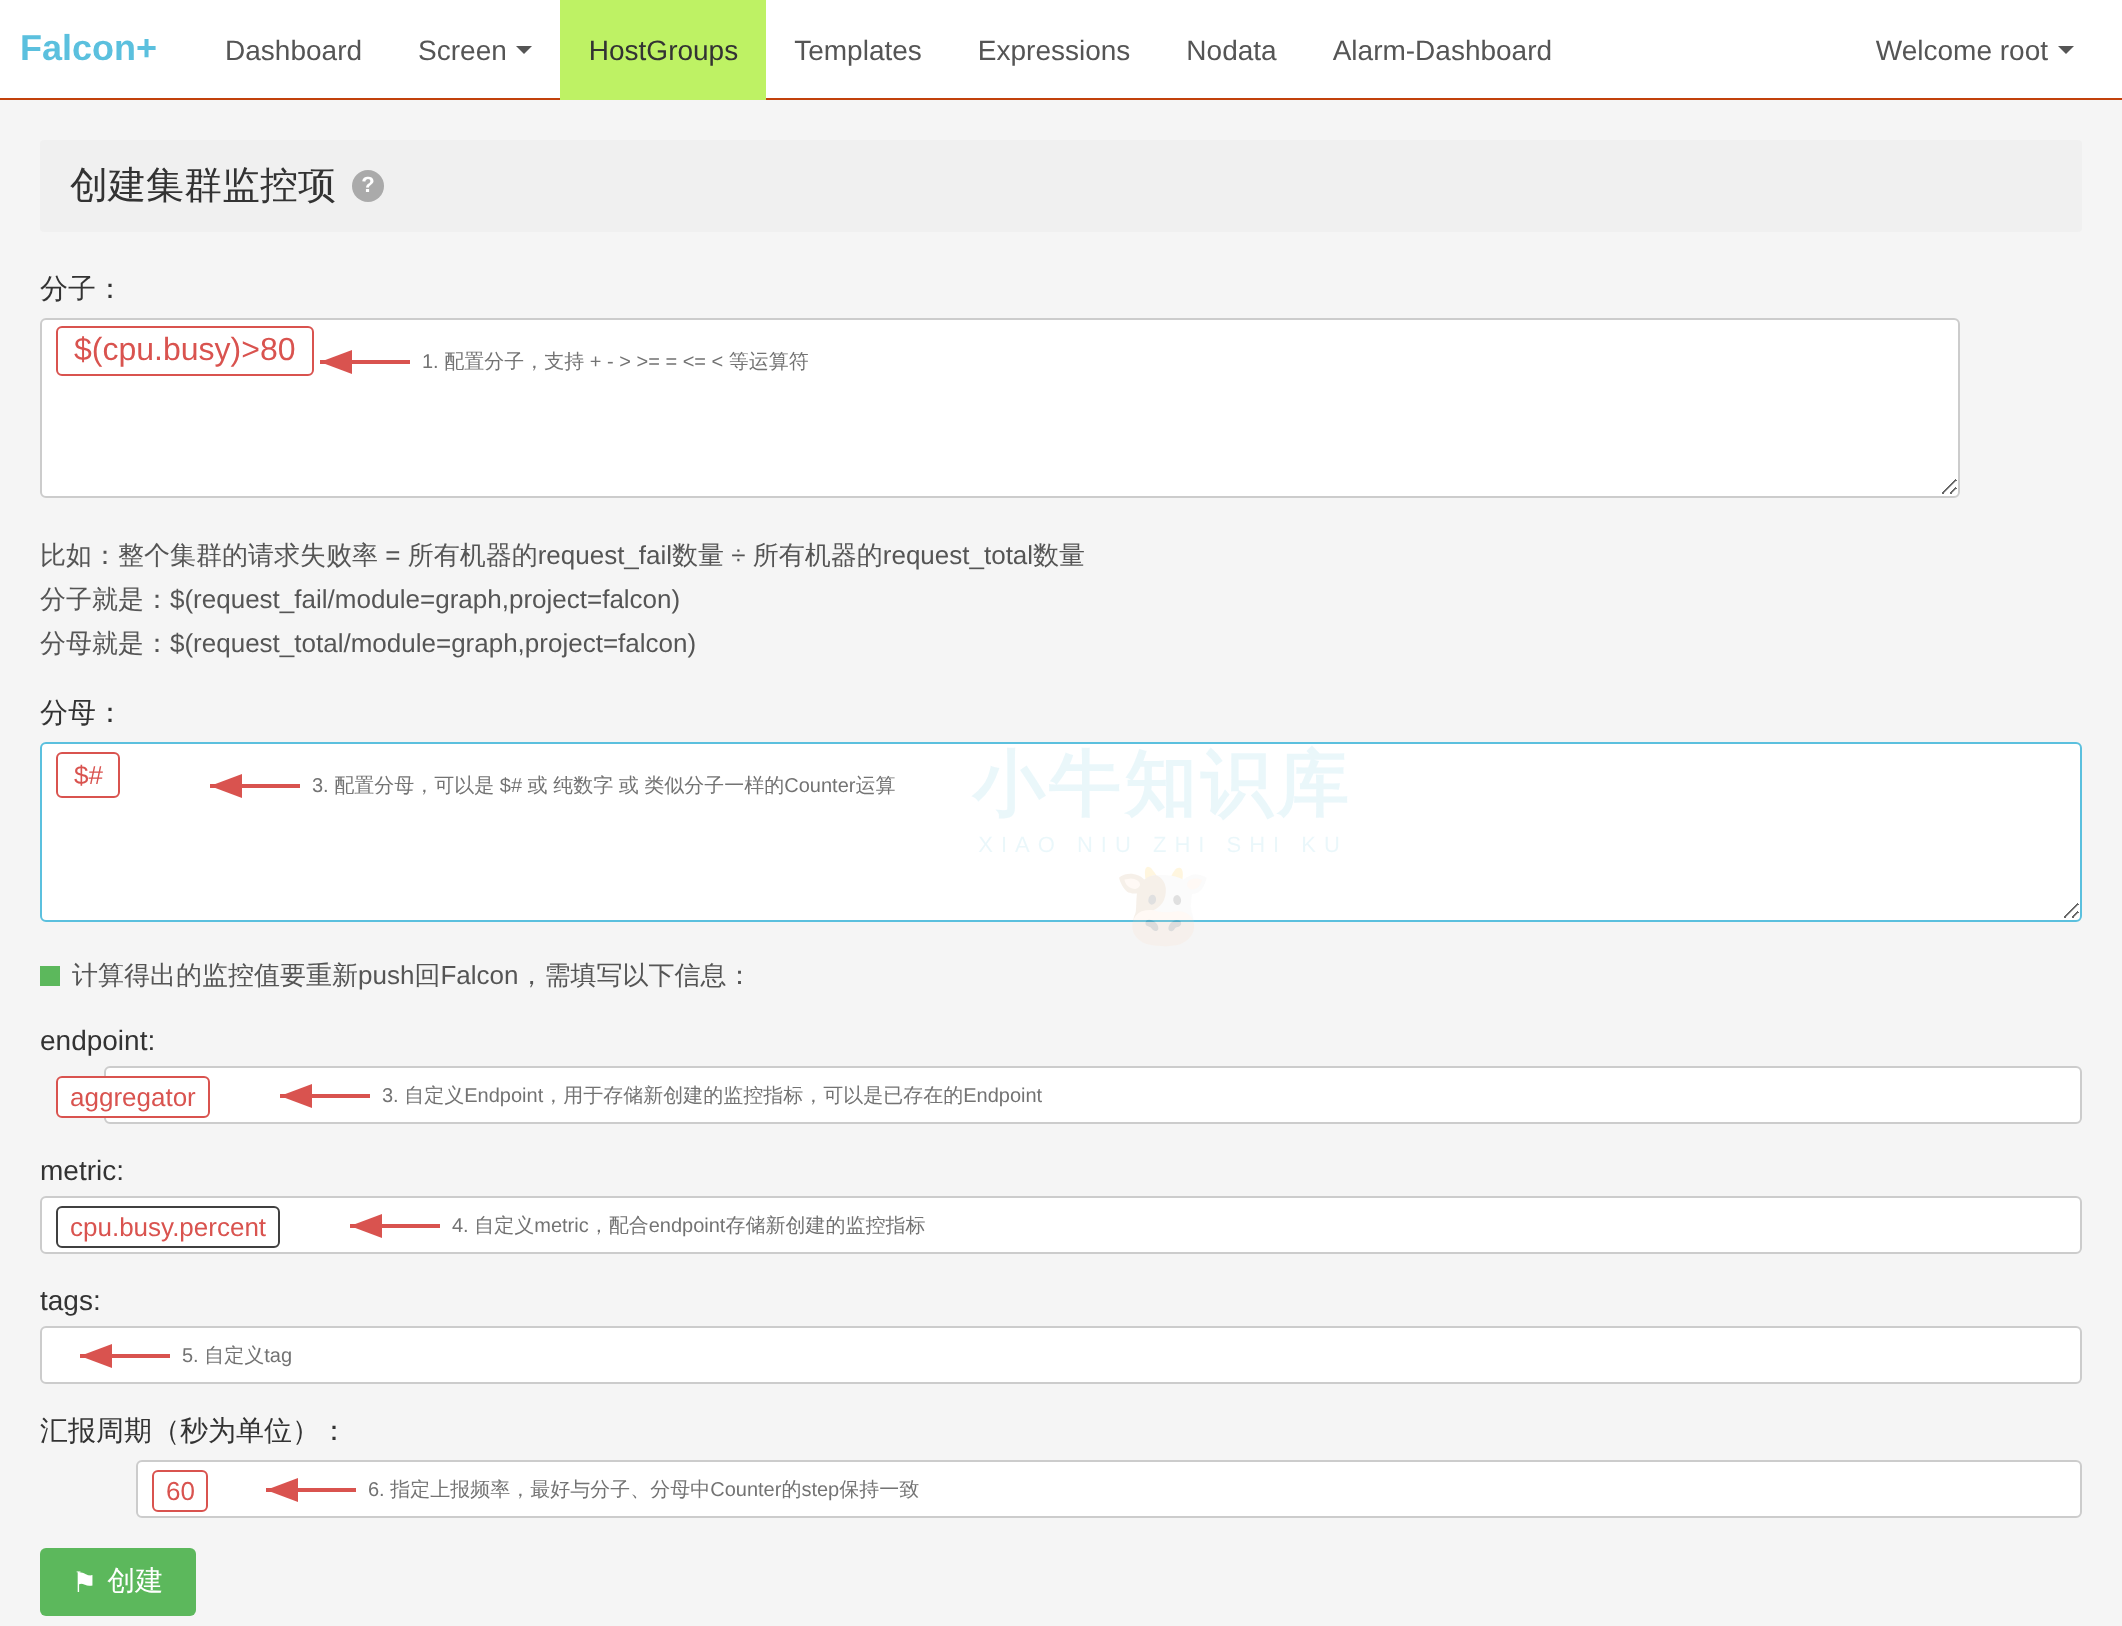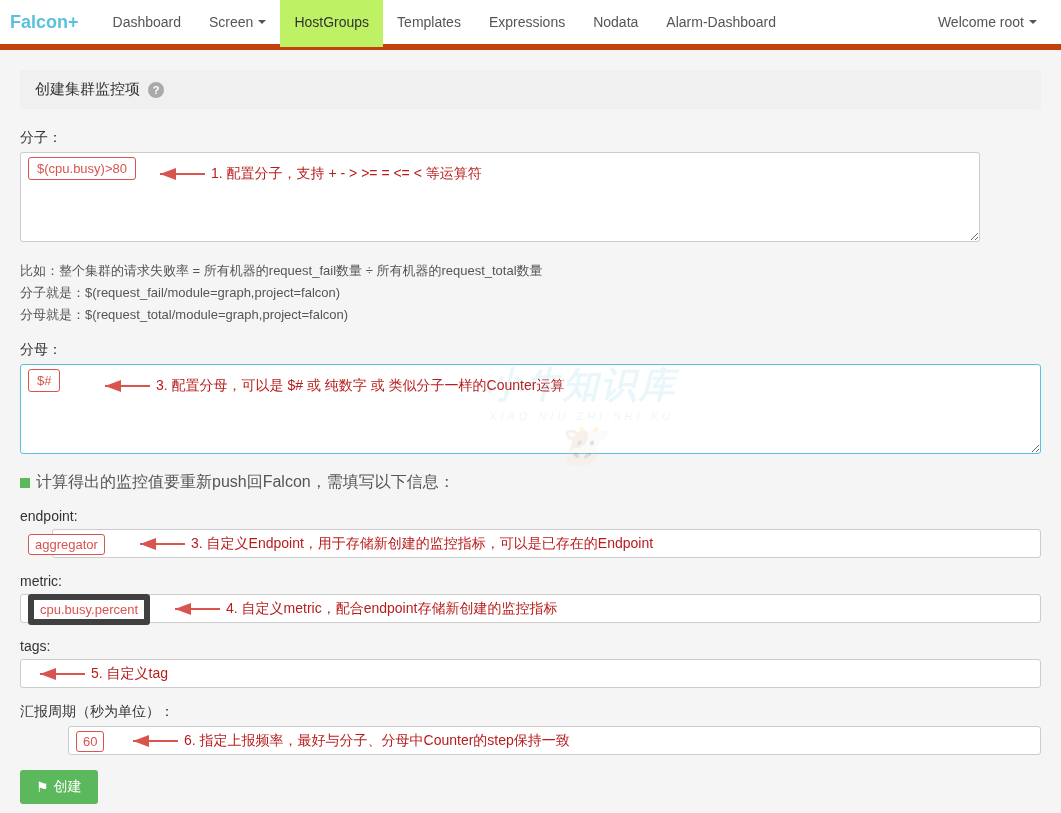--- a/index.html
+++ b/index.html
@@ -1,21 +1,21 @@
 <!DOCTYPE html>
 <html><head>
   <meta charset="utf-8">
   <style>
     * { box-sizing: border-box; margin: 0; padding: 0; }
     body { font-family: "Microsoft YaHei", Arial, sans-serif; font-size: 14px; background: #f5f5f5; color: #333; }
 
     
     .navbar {
       background: #fff;
-      border-bottom: 6px solid #c2410c;
+      border-bottom: 1px solid #c2410c;
       display: flex;
       align-items: center;
       height: 50px;
       padding: 0 10px;
     }
     .navbar-brand {
       font-size: 18px;
       font-weight: bold;
       color: #5bc0de;
       margin-right: 20px;
@@ -67,21 +67,21 @@
     .page-header {
       background: #f0f0f0;
       padding: 10px 15px;
       margin-bottom: 20px;
       border-radius: 2px;
       display: flex;
       align-items: center;
       gap: 8px;
     }
     .page-header-title {
-      font-size: 15px;
+      font-size: 19px;
       font-weight: 500;
       color: #333;
     }
     .help-icon {
       display: inline-flex;
       align-items: center;
       justify-content: center;
       width: 16px;
       height: 16px;
       border-radius: 50%;
@@ -125,21 +125,21 @@
       margin-bottom: 15px;
       line-height: 1.7;
     }
 
     
     .info-bar {
       display: flex;
       align-items: center;
       gap: 6px;
       margin-bottom: 15px;
-      font-size: 16px;
+      font-size: 13px;
       color: #555;
     }
     .green-square {
       width: 10px;
       height: 10px;
       background: #5cb85c;
       flex-shrink: 0;
     }
 
     
@@ -150,32 +150,31 @@
       padding: 8px 16px;
       border-radius: 3px;
       cursor: pointer;
       font-size: 14px;
       display: inline-flex;
       align-items: center;
       gap: 5px;
     }
 
     .annotation-text {
-      color: #b91c1c;
-      font-size: 14px;
+      color: #737373;
+      font-size: 10px;
     }
     .watermark {
       position: absolute;
       top: 50%;
       left: 50%;
       transform: translate(-50%, -50%);
       opacity: 0.15;
       pointer-events: none;
       text-align: center;
-      font-style: italic;
     }
 
     
     .annotated-input-row {
       display: flex;
       align-items: center;
       gap: 0;
       width: 100%;
     }
   </style>
@@ -216,21 +215,21 @@
 
     <div style="display:flex; align-items:flex-start; gap:15px;">
       <div style="flex:0 0 auto; position:relative; width:100%; max-width:960px;">
         <div style="display:flex; align-items:flex-start; gap:15px;">
           <div style="position:relative; width:100%;">
             <textarea class="form-control" rows="4" style="border: 1px solid rgb(204, 204, 204); padding: 6px 10px; font-size: 13px;"></textarea>
           </div>
         </div>
 
         <div style="position:absolute; top: 8px; left: 8px; pointer-events:none;">
-          <span style="border:1px solid #d9534f; border-radius:3px; padding:3px 8px; font-size:13px; color:#d9534f; background:#fff;">$(cpu.busy)&gt;80</span>
+          <span style="border:1px solid #d9534f; border-radius:3px; padding:3px 8px; font-size:16px; color:#d9534f; background:#fff;">$(cpu.busy)&gt;80</span>
         </div>
         <div style="position:absolute; top: 12px; left: 135px; display:flex; align-items:center; gap:6px; pointer-events:none;">
 
           <svg width="50" height="20">
             <defs>
               <marker id="arrowhead1" markerWidth="8" markerHeight="6" refX="8" refY="3" orient="auto">
                 <polygon points="0 0, 8 3, 0 6" fill="#d9534f"></polygon>
               </marker>
             </defs>
             <line x1="50" y1="10" x2="5" y2="10" stroke="#d9534f" stroke-width="2" marker-end="url(#arrowhead1)"></line>
@@ -301,21 +300,21 @@
       </div>
     </div>
   </div>
 
   <div class="form-group">
     <div class="form-label">metric:</div>
     <div style="display:flex; align-items:center; gap:15px;">
       <div style="position:relative; flex:1;">
         <input type="text" class="form-control" style="border: 1px solid rgb(204, 204, 204);">
         <div style="position:absolute; top:50%; left:8px; transform:translateY(-50%); pointer-events:none;">
-          <span style="border:6px solid #404040; border-radius:3px; padding:2px 6px; font-size:13px; color:#d9534f; background:#fff;">cpu.busy.percent</span>
+          <span style="border:1px solid #404040; border-radius:3px; padding:2px 6px; font-size:13px; color:#d9534f; background:#fff;">cpu.busy.percent</span>
         </div>
         <div style="position:absolute; top:50%; left: 150px; transform:translateY(-50%); display:flex; align-items:center; gap:6px; pointer-events:none;">
           <svg width="50" height="20">
             <defs>
               <marker id="arrowhead4" markerWidth="8" markerHeight="6" refX="8" refY="3" orient="auto">
                 <polygon points="0 0, 8 3, 0 6" fill="#d9534f"></polygon>
               </marker>
             </defs>
             <line x1="50" y1="10" x2="5" y2="10" stroke="#d9534f" stroke-width="2" marker-end="url(#arrowhead4)"></line>
           </svg>

